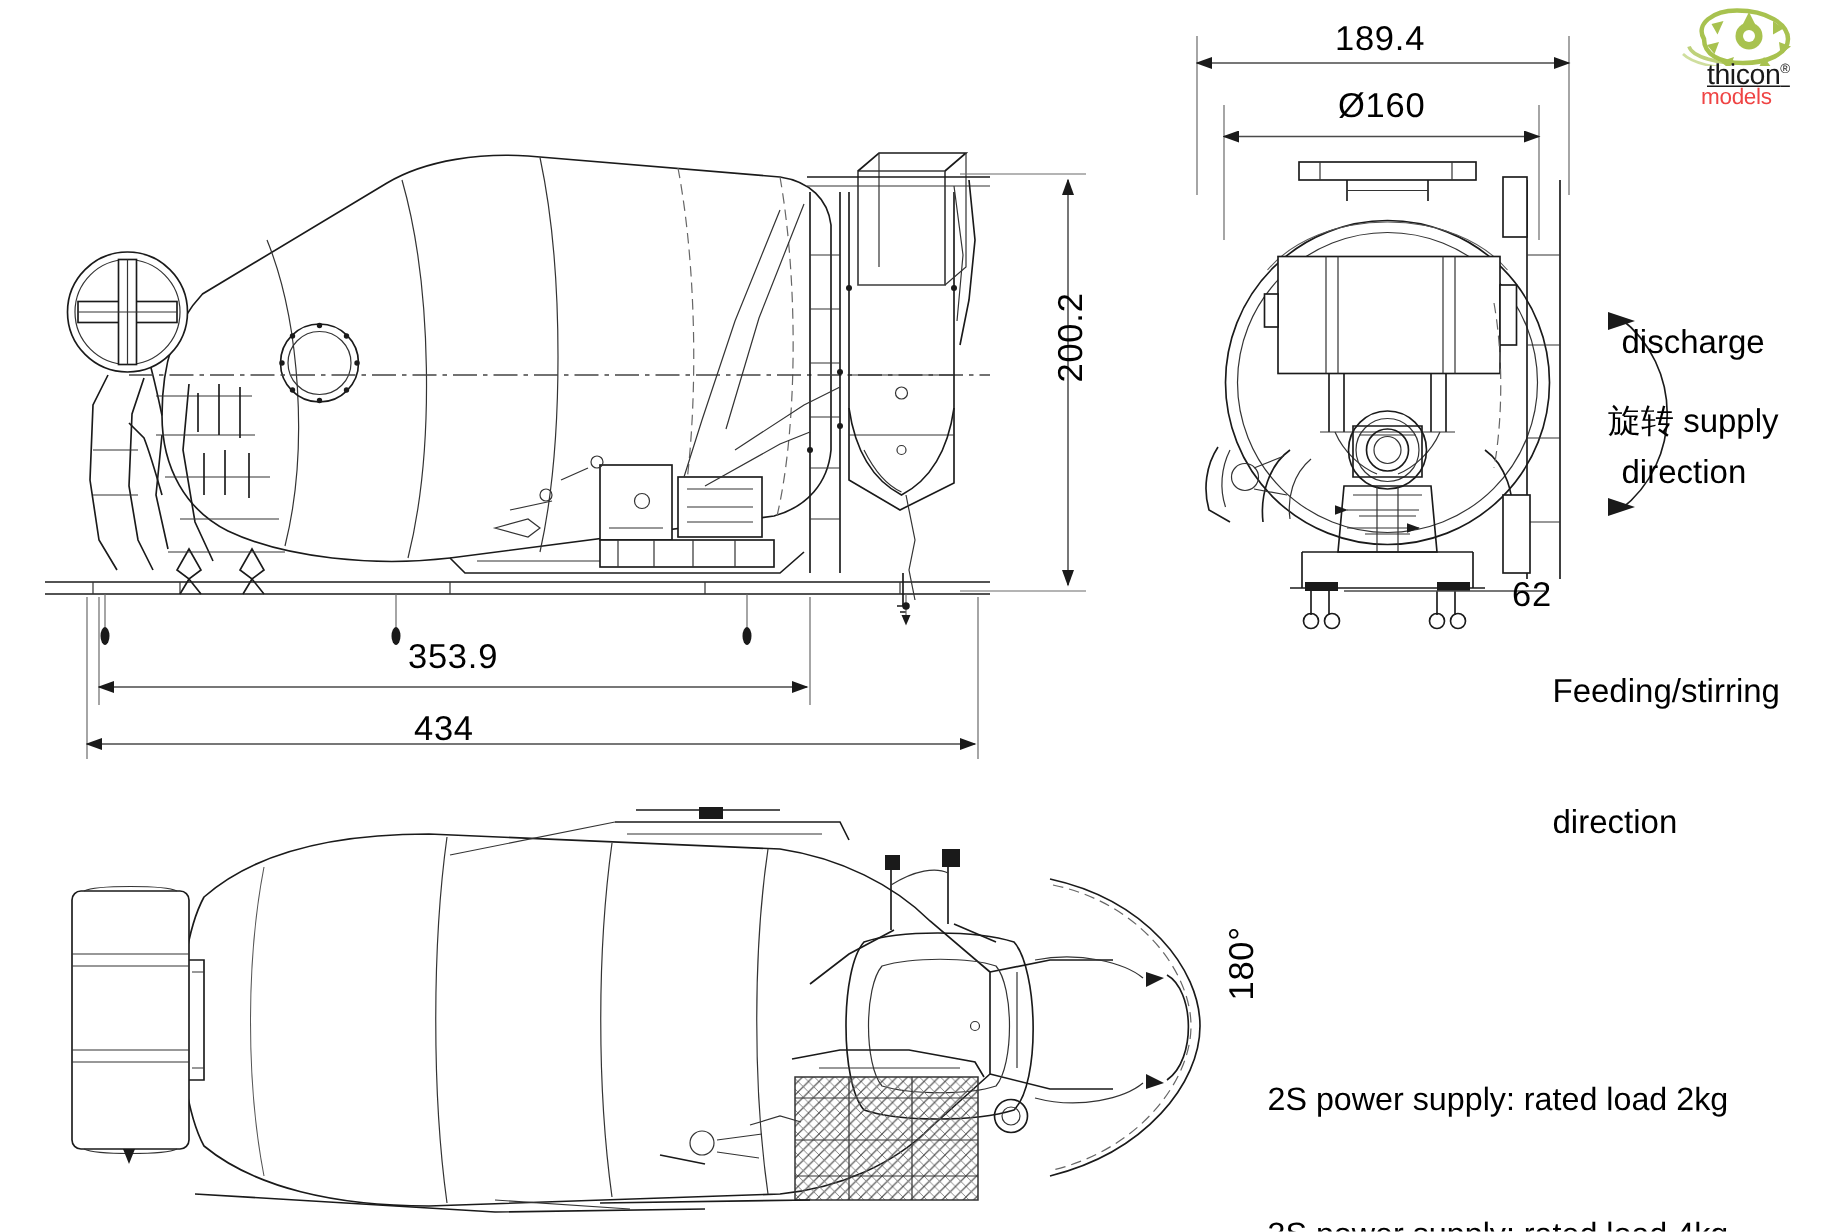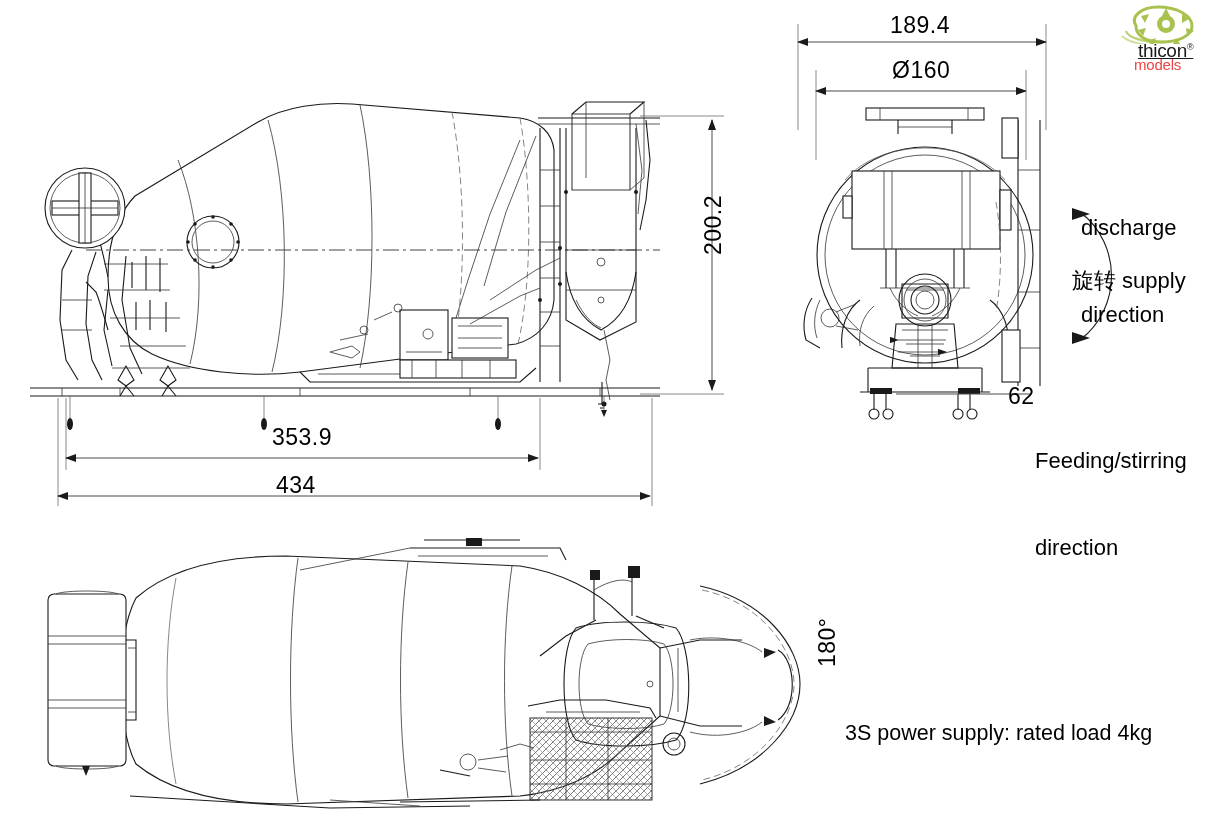--- a/index.html
+++ b/index.html
@@ -392,20 +392,21 @@
 <div class="lbl note" style="left:1035px;top:388px;">
   <div>Feeding/stirring</div>
   <div>direction</div>
 </div>
 
 <div class="lbl dim" style="left:800px;top:640px;">
   <span class="dim-rot" style="display:inline-block;">180°</span>
 </div>
 
 <div class="lbl spec" style="left:845px;top:658px;">
+  <div>2S power supply: rated load 2kg</div>
   <div>3S power supply: rated load 4kg</div>
   
   
   
 </div>
 
 <div class="logos">
 
   <div class="thicon-wrap">
     <svg viewBox="0 0 108 40" style="position:absolute;left:0;top:0;width:108px;height:40px;">

